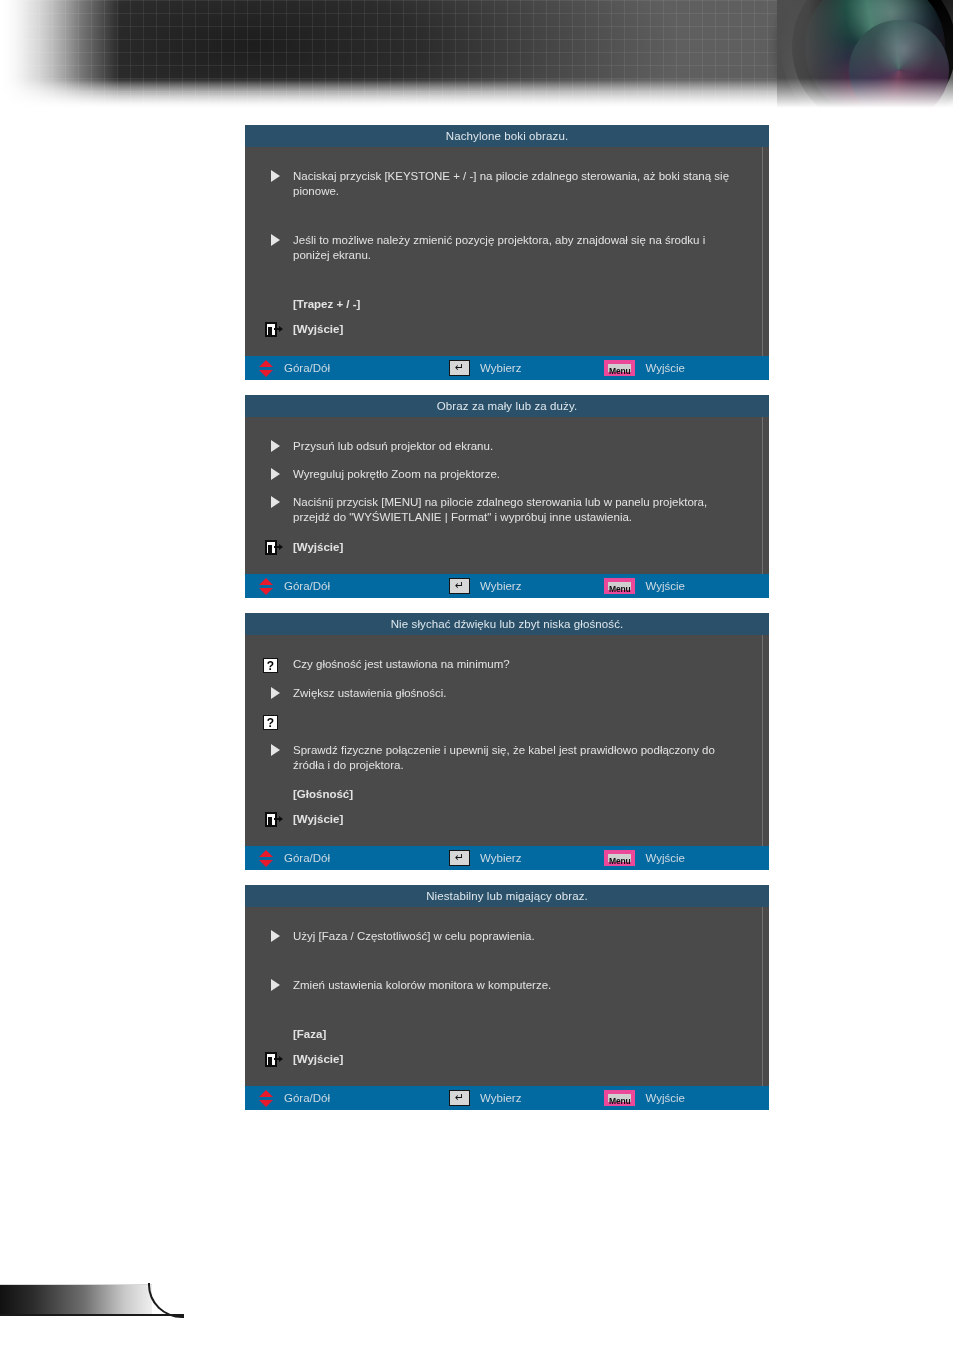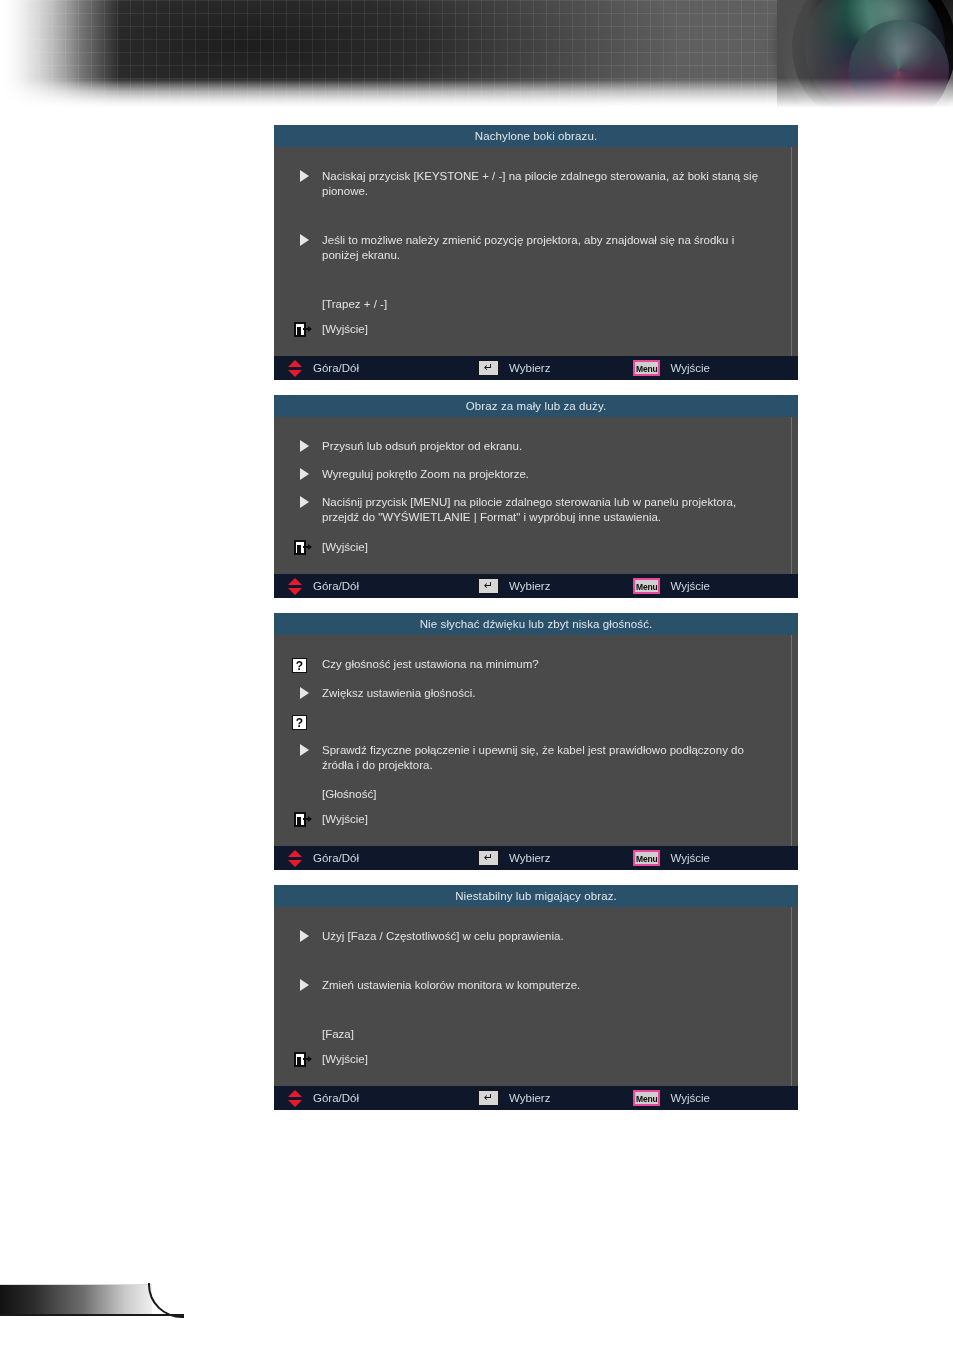--- a/index.html
+++ b/index.html
@@ -169,21 +169,21 @@
     left: 0;
     top: 30px;
     width: 184px;
     height: 2px;
     background: #1a1a1a;
   }
 
   
   .panels {
     position: absolute;
-    left: 274px;
+    left: 245px;
     top: 125px;
     width: 424px;
   }
   .osd-panel {
     width: 524px;
     margin-bottom: 15px;
     background: #4a4a4a;
     box-shadow: 0 0 0 0 transparent;
   }
   .osd-title {
@@ -292,31 +292,32 @@
     flex: 1;
     padding-right: 14px;
   }
   .osd-ref {
     color: #e3e3e3;
     font-size: 11.5px;
     line-height: 15px;
   }
   .refs-block {
     margin-top: 14px;
+    font-weight: bold;
   }
   .ref-row {
     display: flex;
     align-items: center;
     margin-bottom: 9px;
   }
 
   
   .osd-footer {
     height: 24px;
-    background: #0f172a;
+    background: #0369a1;
     display: flex;
     align-items: center;
     color: #cfdae1;
     font-size: 11.5px;
   }
   .foot-item {
     display: flex;
     align-items: center;
   }
   .foot-item.updown { margin-left: 14px; width: 190px; }
@@ -354,21 +355,21 @@
     color: #111111;
     font-size: 11px;
     line-height: 14px;
     text-align: center;
     font-family: "DejaVu Sans", sans-serif;
   }
   .icon-menu {
     min-width: 24px;
     height: 16px;
     background: #cfcfcf;
-    border: 2px solid #ec4899;
+    border: 4px solid #ec4899;
     box-sizing: border-box;
     color: #0d0d0d;
     font-size: 8.5px;
     font-weight: bold;
     line-height: 14px;
     text-align: center;
     padding: 0 1px;
     letter-spacing: -0.2px;
   }
 </style>

